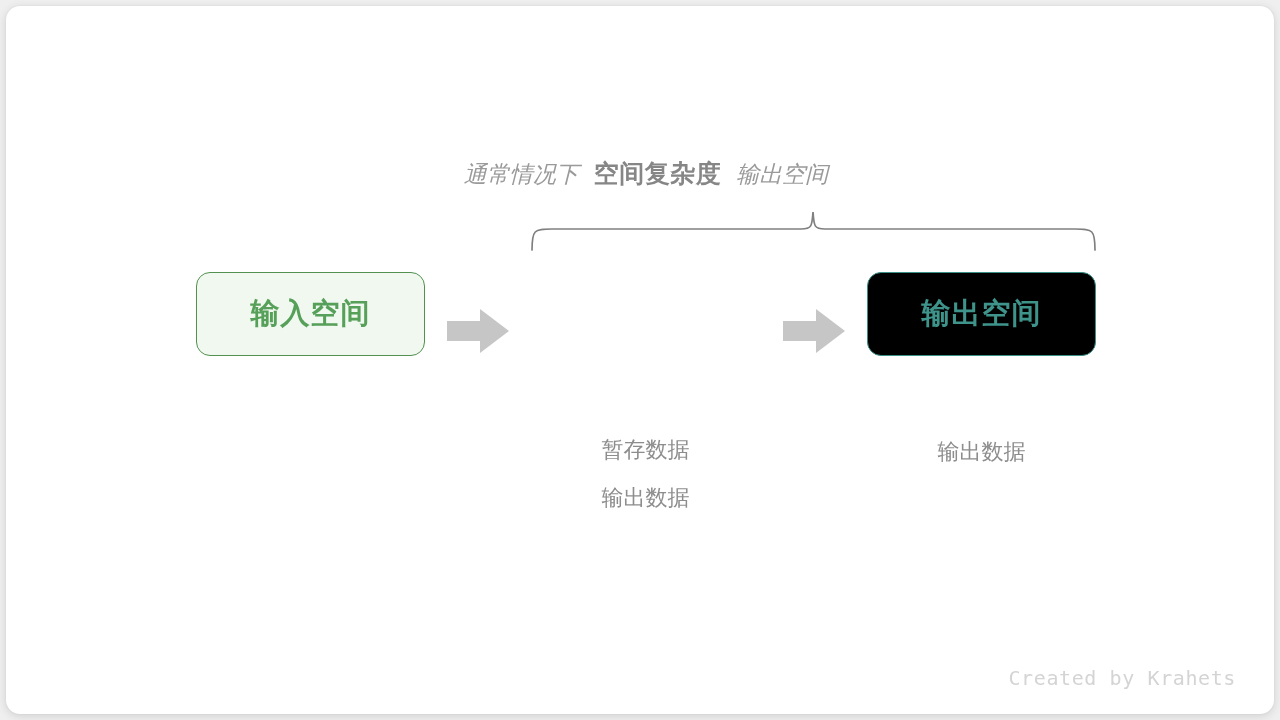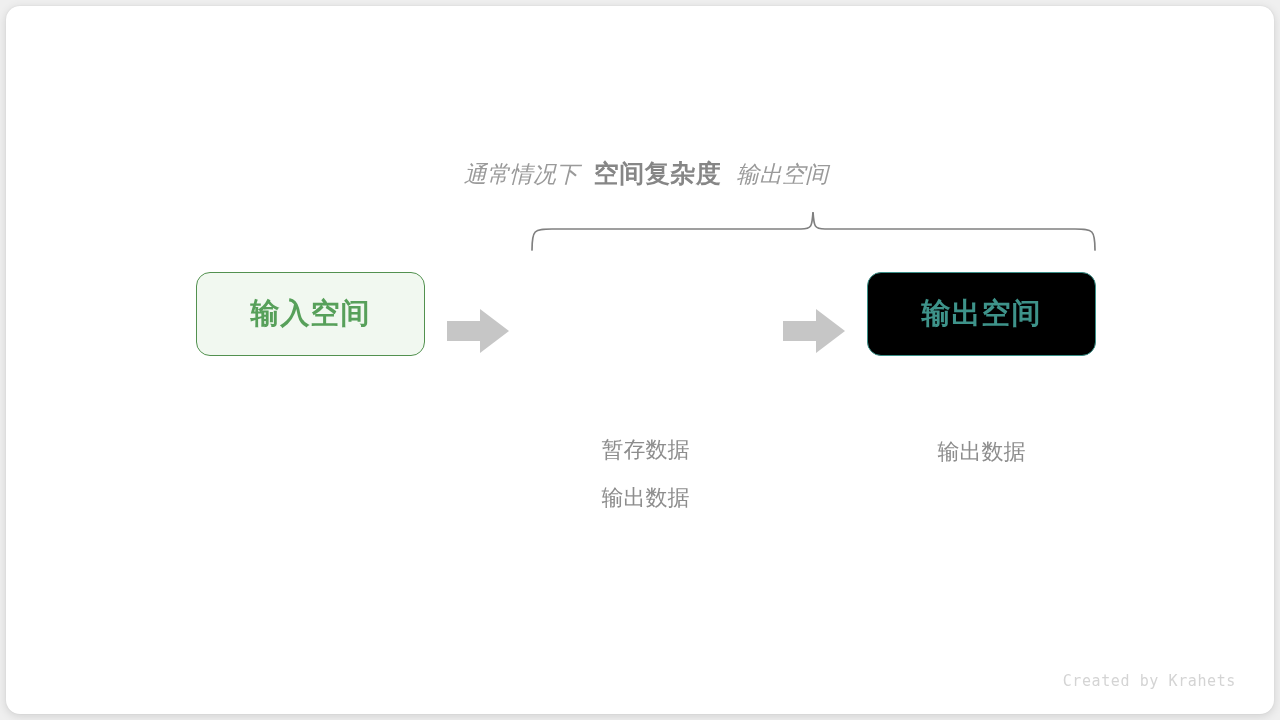--- a/index.html
+++ b/index.html
@@ -141,21 +141,21 @@
     line-height: 48px;
     white-space: nowrap;
   }
 
   
   .credit {
     position: absolute;
     right: 38px;
     bottom: 24px;
     color: #d4d4d4;
-    font-size: 15px;
+    font-size: 20px;
     font-family: "DejaVu Sans Mono", "Liberation Mono", monospace;
     letter-spacing: 0.6px;
     white-space: nowrap;
   }
 </style>
 </head>
 <body>
 
 <div class="card">
   <div class="stage">

